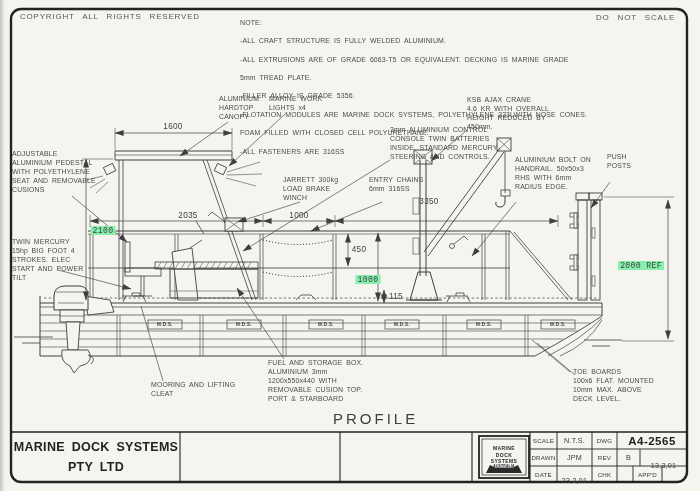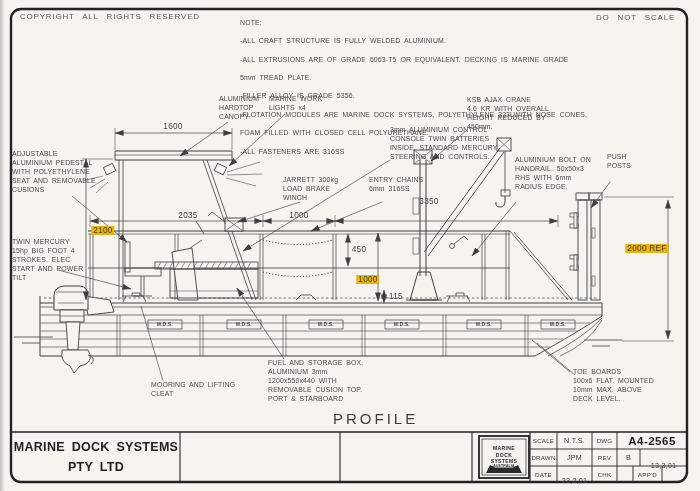--- a/index.html
+++ b/index.html
@@ -11,21 +11,21 @@
   }
   .scan-edge{position:absolute;left:0;top:0;width:5px;height:491px;
     background:linear-gradient(90deg,#9a9a96,#f5f4ef);opacity:.55;}
   svg.lines{position:absolute;left:0;top:0;}
   .txt{position:absolute;white-space:pre-line;line-height:1.3;
        font-size:6.9px;letter-spacing:.15px;word-spacing:1.6px;color:#4a4a4a;}
   .corner{font-size:8px;letter-spacing:.8px;word-spacing:5px;color:#585858;}
   .note-line{position:relative;font-size:6.9px;line-height:9.4px;word-spacing:1.8px;color:#4a4a4a;white-space:pre;}
   .dim{position:absolute;transform:translateX(-50%);font-size:8.2px;
        letter-spacing:.3px;color:#434343;white-space:nowrap;}
-  .dim.masked{background:#eab308;padding:0 2px;}
+  .dim.masked{background:#86efac;padding:0 2px;font-family:Liberation Mono, monospace;}
   .mds{position:absolute;transform:translateX(-50%);font-size:4.6px;font-weight:bold;
        letter-spacing:.3px;color:#3c3c3c;}
   .profile-caption{position:absolute;font-size:15px;letter-spacing:3px;color:#3e3e3e;}
   
   .tb{position:absolute;color:#2e2e2e;}
   .tb-company{left:12px;top:437px;width:168px;text-align:center;font-size:12.5px;
       font-weight:bold;line-height:1.6;letter-spacing:.3px;word-spacing:3px;white-space:pre-line;color:#222;}
   .tb-project{left:180px;top:442px;width:160px;text-align:center;font-size:11px;
       line-height:1.45;word-spacing:3px;white-space:pre-line;color:#3a3a3a;}
   .tb-title{left:340px;top:450px;width:132px;text-align:center;font-size:12.5px;
@@ -283,21 +283,21 @@
 DECK LEVEL.</div>
 
   <div class="dim" style="left:173px;top:122px;">1600</div>
   <div class="dim" style="left:188px;top:211px;">2035</div>
   <div class="dim" style="left:299px;top:211px;">1000</div>
   <div class="dim" style="left:397px;top:197px;margin-left:32px;">3350</div>
   <div class="dim masked" style="left:103px;top:226px;">2100</div>
   <div class="dim" style="left:339px;top:245px;padding-left:40px;">450</div>
   <div class="dim masked" style="left:368px;top:275px;">1000</div>
   <div class="dim" style="left:396px;top:292px;">115</div>
-  <div class="dim masked" style="left:641px;top:244px;margin-left:6px;">2000 REF</div>
+  <div class="dim masked" style="left:641px;top:261px;">2000 REF</div>
 
   <div class="mds" style="left:165px;top:321.5px;">M.D.S.</div>
   <div class="mds" style="left:244px;top:321.5px;">M.D.S.</div>
   <div class="mds" style="left:326px;top:321.5px;">M.D.S.</div>
   <div class="mds" style="left:402px;top:321.5px;">M.D.S.</div>
   <div class="mds" style="left:484px;top:321.5px;">M.D.S.</div>
   <div class="mds" style="left:558px;top:321.5px;">M.D.S.</div>
 
   <div class="profile-caption" style="left:333px;top:410px;">PROFILE</div>
 

